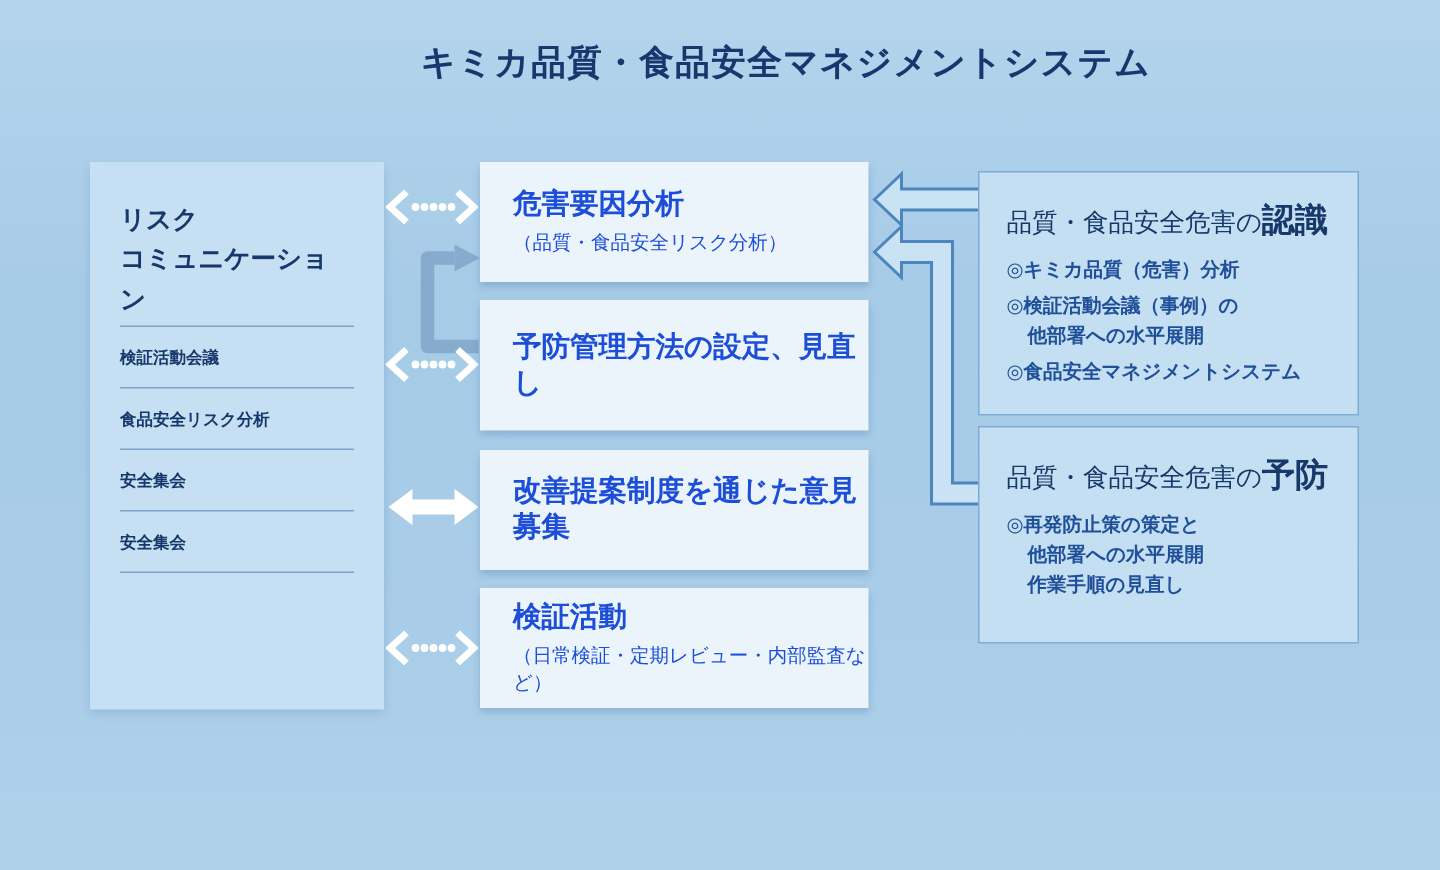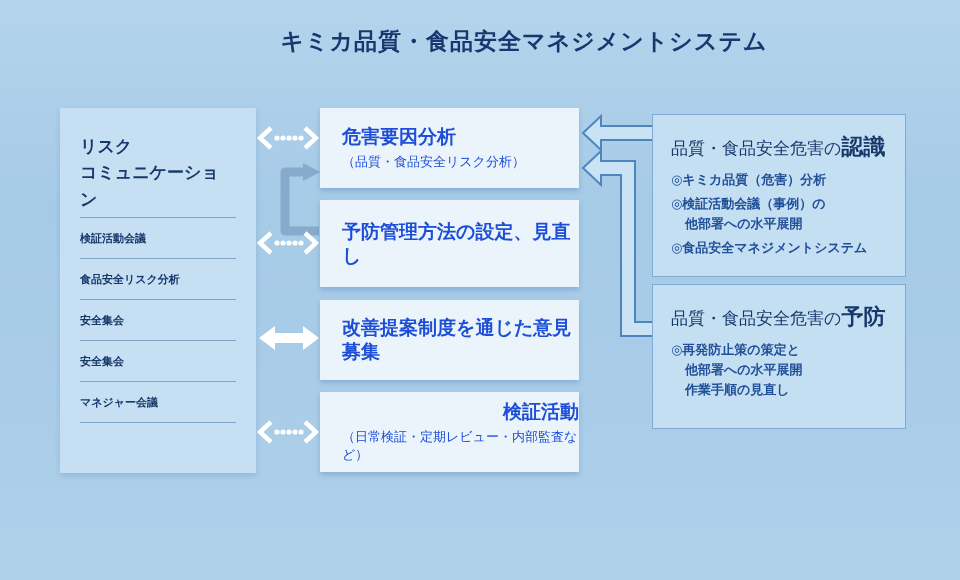--- a/index.html
+++ b/index.html
@@ -58,21 +58,20 @@
 
 <div class="abs sidebar">
   <div class="sidebar-title">
     <div>リスク</div>
     <div>コミュニケーション</div>
   </div>
   <div class="sidebar-item">検証活動会議</div>
   <div class="sidebar-item">食品安全リスク分析</div>
   <div class="sidebar-item">安全集会</div>
   <div class="sidebar-item">安全集会</div>
-  <div class="sidebar-item">マネジャー会議</div>
 </div>
 
 <svg class="abs" style="left:578px;top:110px;" width="78" height="232" viewBox="0 0 78 232">
   <polygon points="5,23 23,6 23,16 76,16 76,30 23,30 23,40" fill="#c9e2f4" stroke="#4d86bf" stroke-width="2"></polygon>
   <polygon points="5,58 23,41 23,51 57,51 57,212 76,212 76,226 43,226 43,65 23,65 23,75" fill="#c9e2f4" stroke="#4d86bf" stroke-width="2"></polygon>
 </svg>
 
 <svg class="abs" style="left:275px;top:160px;" width="52" height="82" viewBox="0 0 52 82">
   <path d="M44,71 L10,71 L10,12 L28,12" fill="none" stroke="#86abcd" stroke-width="9" stroke-linejoin="round"></path>
   <polygon points="28,3 45,12 28,21" fill="#86abcd"></polygon>
@@ -113,21 +112,21 @@
 <div class="abs flow-box" style="top:108px;height:80px;">
   <div class="flow-title">危害要因分析</div>
   <div class="flow-sub">（品質・食品安全リスク分析）</div>
 </div>
 <div class="abs flow-box" style="top:200px;height:87px;">
   <div class="flow-title">予防管理方法の設定、見直し</div>
 </div>
 <div class="abs flow-box" style="top:300px;height:80px;">
   <div class="flow-title">改善提案制度を通じた意見募集</div>
 </div>
-<div class="abs flow-box" style="top:392px;height:80px;align-items:flex-end;">
+<div class="abs flow-box" style="top:392px;height:80px;">
   <div class="flow-title">検証活動</div>
   <div class="flow-sub">（日常検証・定期レビュー・内部監査など）</div>
 </div>
 
 <div class="abs right-box" style="top:114px;height:163px;">
   <div class="right-title">
     <span class="prefix">品質・食品安全危害の</span><span class="emph">認識</span>
   </div>
   <div class="right-line bullet">◎キミカ品質（危害）分析</div>
   <div class="right-line bullet">◎検証活動会議（事例）の</div>

